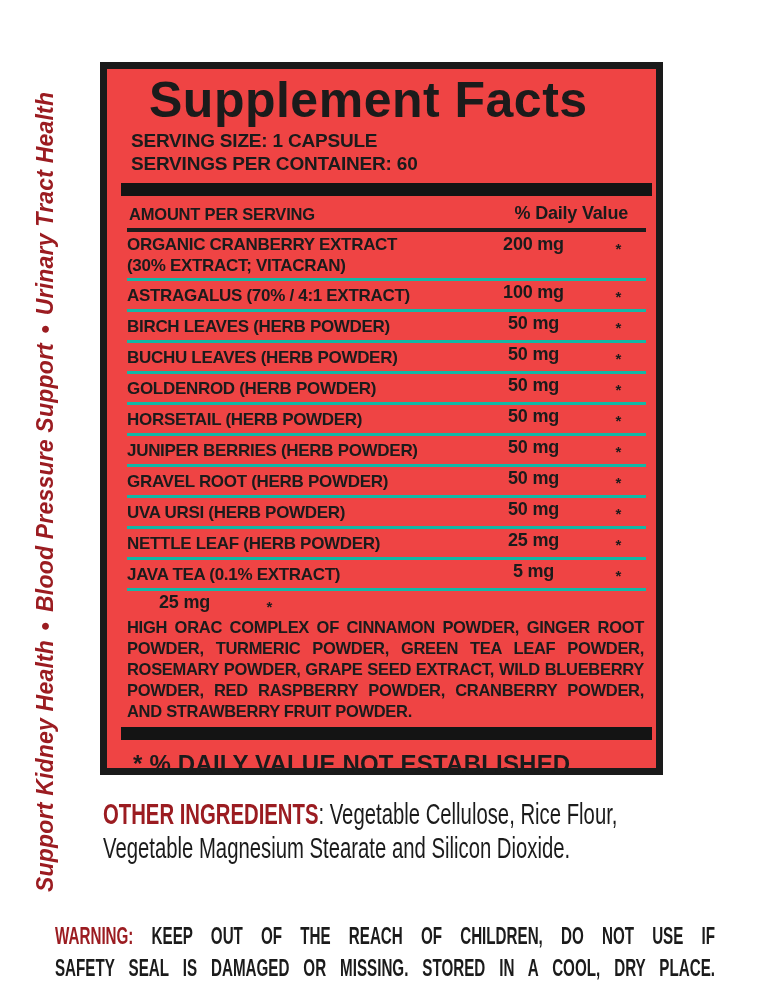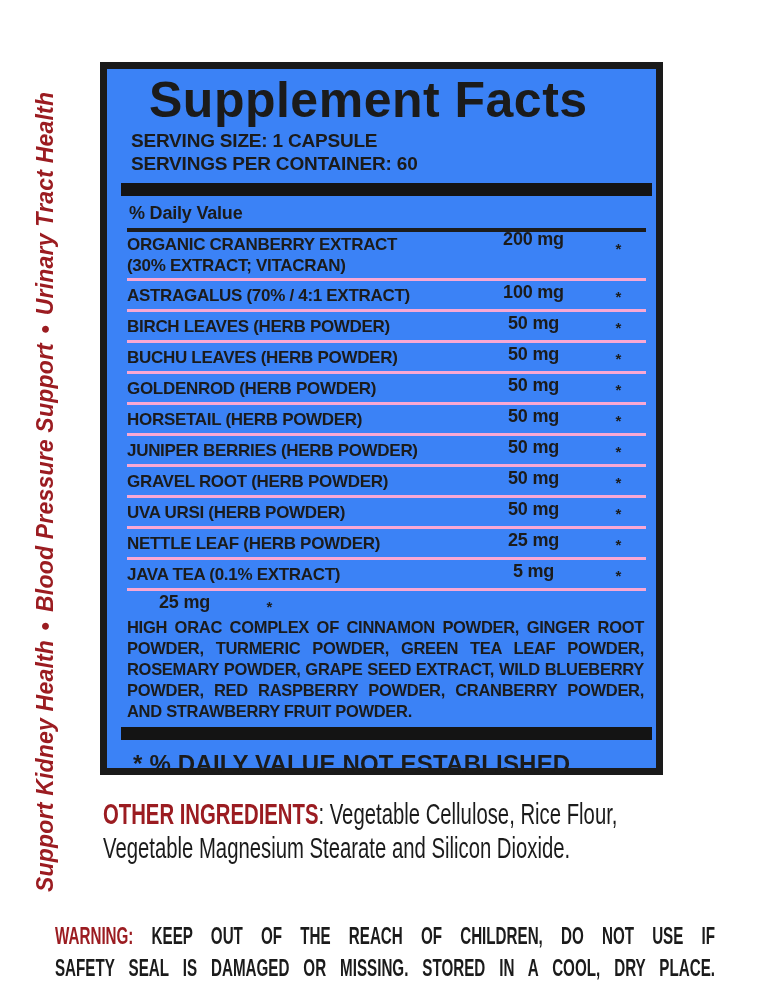--- a/index.html
+++ b/index.html
@@ -27,21 +27,21 @@
     font-style: normal; font-size: 16px;
     margin: 0 9px; position: relative; top: -3px;
   }
 
   
   .panel {
     position: absolute; left: 100px; top: 62px;
     width: 563px; height: 713px;
     border: 7px solid #1a1a1a;
     box-sizing: border-box;
-    background: #3b82f6;
+    background: #ef4444;
     padding: 5px 10px 0 20px;
   }
   .sf-title {
     font-weight: bold;
     font-size: 50px; line-height: 52px;
     letter-spacing: 0.5px;
     margin: 0 0 3px 22px;
     color: #1b1b1b;
   }
   .serving-line { font-weight: bold; font-size: 19px; line-height: 23px; letter-spacing: -0.2px; margin-left: 4px; }
@@ -52,36 +52,36 @@
     display: flex; justify-content: space-between; align-items: flex-end;
     font-weight: bold;
     padding: 7px 2px 4px 2px;
     border-bottom: 4px solid #1c1c1c;
   }
   .thead .amt-head { font-size: 16.5px; letter-spacing: -0.2px; }
   .thead .dv-head  { font-size: 18px; padding-right: 16px; letter-spacing: -0.2px; }
 
   .row {
     display: flex; align-items: center;
-    border-bottom: 3px solid #f9a8d4;
+    border-bottom: 3px solid #14b8a6;
     min-height: 28px;
   }
   .rname {
     flex: 1; font-weight: bold; font-size: 17px;
     letter-spacing: -0.3px; white-space: pre-line; line-height: 21px;
     padding: 2px 0;
   }
   .ramt {
     width: 115px; text-align: center; font-weight: bold;
     font-size: 18px; transform: translateY(-3px); letter-spacing: -0.2px;
   }
   .rdv { width: 55px; text-align: center; font-weight: bold; font-size: 15px; transform: translateY(1px); }
 
   .row.first { align-items: flex-start; }
-  .row.first .ramt { }
+  .row.first .ramt { padding-top: 5px; }
   .row.first .rdv  { padding-top: 7px; }
 
   .row.prop { border-bottom: none; min-height: 24px; margin-top: 2px; }
   .prop-desc {
     font-weight: bold; font-size: 16.5px; line-height: 21px;
     letter-spacing: -0.3px; text-align: justify;
     padding-right: 2px;
   }
   .footnote { font-weight: bold; font-size: 24px; letter-spacing: 0.2px; padding: 10px 0 0 6px; }
 
@@ -113,20 +113,21 @@
   </div>
 
   <div class="panel">
     <div class="sf-title">Supplement Facts</div>
     <div class="serving-line">SERVING SIZE: 1 CAPSULE</div>
     <div class="serving-line">SERVINGS PER CONTAINER: 60</div>
 
     <div class="black-bar"></div>
 
     <div class="thead">
+      <span class="amt-head">AMOUNT PER SERVING</span>
       <span class="dv-head">% Daily Value</span>
     </div>
 
     <div class="row first">
       <span class="rname">ORGANIC CRANBERRY EXTRACT
 (30% EXTRACT; VITACRAN)</span>
       <span class="ramt">200 mg</span>
       <span class="rdv">*</span>
     </div>
     <div class="row">

